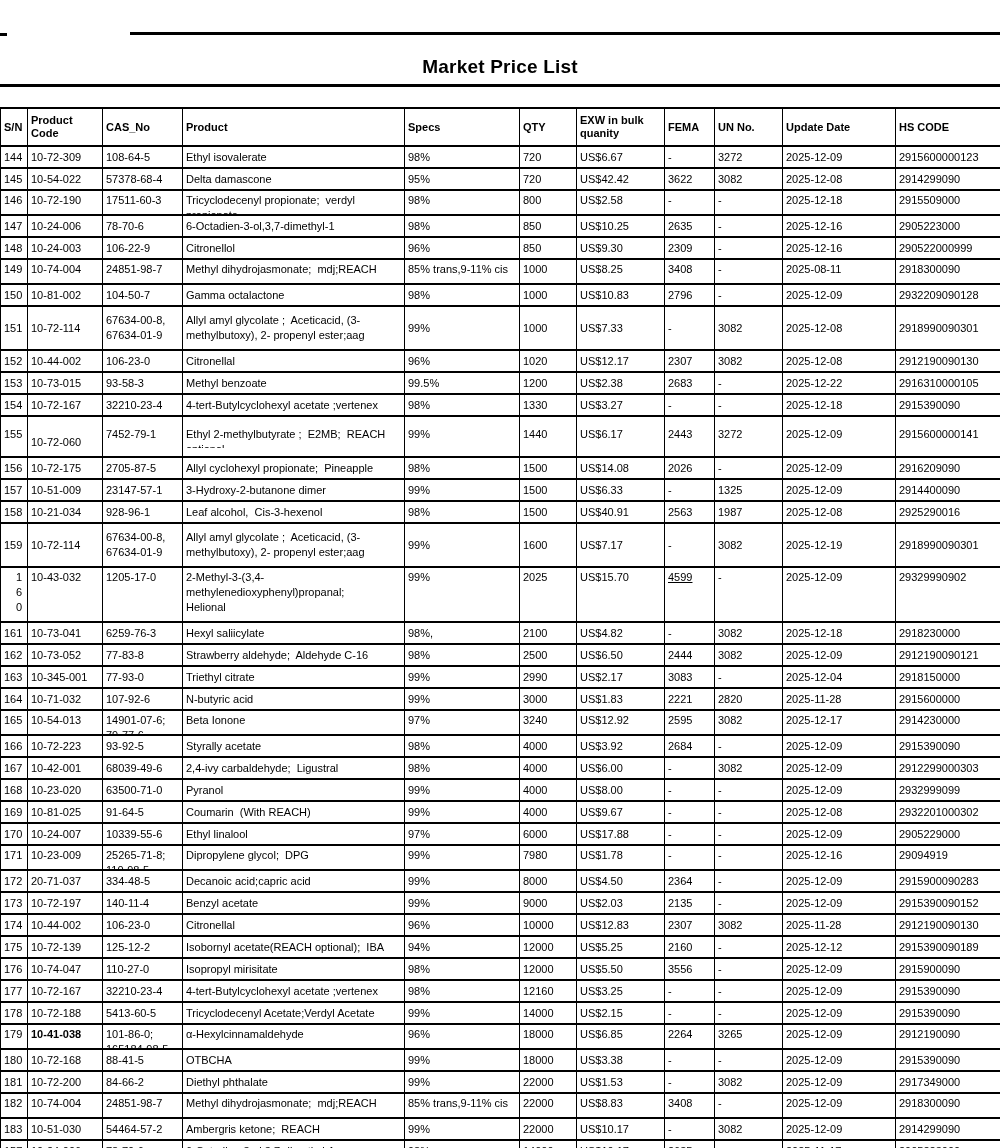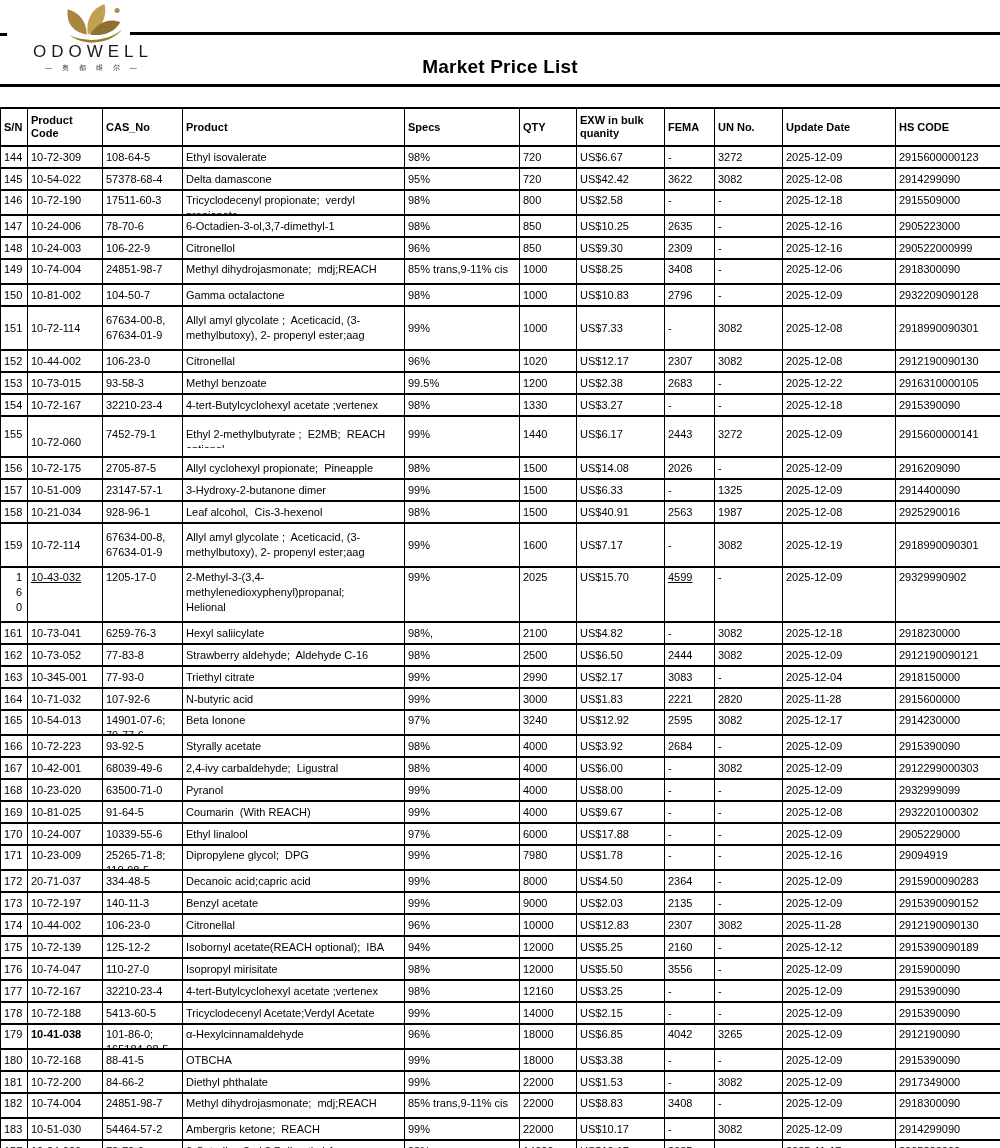--- a/index.html
+++ b/index.html
@@ -22,31 +22,20 @@
   td .clip{overflow:hidden;}
   tr{height:22px;}
   
   .foot{border:2px solid #000;border-top:none;height:39px;text-align:center;}
   .foot-l1{font-size:13px;font-weight:bold;padding-top:5px;}
 </style>
 </head>
 <body>
 
 <div class="hdr">
-  <div class="logo">
-    <svg width="78" height="42" viewBox="0 0 70 40" aria-hidden="true">
-      <path d="M29 31 C17 29 9 21 11 7 C22 10 29 19 29 31 Z" fill="#a9853f"></path>
-      <path d="M30 31 C28 17 34 6 46 2 C49 15 42 27 30 31 Z" fill="#c3a050"></path>
-      <path d="M32 31 C40 19 50 15 61 19 C56 29 44 33 32 31 Z" fill="#8f702f"></path>
-      <path d="M13 32 C30 39 50 37 63 26 C52 40 27 43 13 32 Z" fill="#9a7a35"></path>
-      <circle cx="58" cy="8" r="2.4" fill="#b08c42"></circle>
-    </svg>
-    <div class="brand">ODOWELL</div>
-    <div class="brand-cn">— 奥 都 维 尔 —</div>
-  </div>
   <div class="rule-tick"></div>
   <div class="rule-top"></div>
   <div class="title">Market Price List</div>
   <div class="rule-bottom"></div>
 </div>
 
 <table>
   <colgroup>
     <col style="width:27px">
       <col style="width:75px">
@@ -275,21 +264,21 @@
         <td>
           <div class="cell clip" style="height: 19px;">US$8.25</div>
         </td>
         <td>
           <div class="cell clip" style="height: 19px;">3408</div>
         </td>
         <td>
           <div class="cell clip" style="height: 19px;">-</div>
         </td>
         <td>
-          <div class="cell clip" style="height: 19px;">2025-12-06</div>
+          <div class="cell clip" style="height: 19px;">2025-08-11</div>
         </td>
         <td>
           <div class="cell clip" style="height: 19px;">2918300090</div>
         </td>
       </tr>
       <tr>
         <td>
           <div class="cell">150</div>
         </td>
         <td>
@@ -641,21 +630,21 @@
         </td>
         <td>
           <div class="cell">2918990090301</div>
         </td>
       </tr>
       <tr style="height: 52px;">
         <td>
           <div class="cell clip" style="height: 49px; margin-left: 12px;">160</div>
         </td>
         <td>
-          <div class="cell clip" style="height: 49px; text-decoration: underline;">10-43-032</div>
+          <div class="cell clip" style="height: 49px;">10-43-032</div>
         </td>
         <td>
           <div class="cell clip" style="height: 49px;">1205-17-0</div>
         </td>
         <td>
           <div class="cell clip" style="height: 49px;">2-Methyl-3-(3,4-
 methylenedioxyphenyl)propanal;
 Helional</div>
         </td>
         <td>
@@ -1103,21 +1092,21 @@
         </td>
       </tr>
       <tr>
         <td>
           <div class="cell">173</div>
         </td>
         <td>
           <div class="cell">10-72-197</div>
         </td>
         <td>
-          <div class="cell">140-11-3</div>
+          <div class="cell">140-11-4</div>
         </td>
         <td>
           <div class="cell">Benzyl acetate</div>
         </td>
         <td>
           <div class="cell">99%</div>
         </td>
         <td>
           <div class="cell">9000</div>
         </td>
@@ -1329,21 +1318,21 @@
         <td>
           <div class="cell clip" style="height: 19px;">96%</div>
         </td>
         <td>
           <div class="cell clip" style="height: 19px;">18000</div>
         </td>
         <td>
           <div class="cell clip" style="height: 19px;">US$6.85</div>
         </td>
         <td>
-          <div class="cell clip" style="height: 19px;">4042</div>
+          <div class="cell clip" style="height: 19px;">2264</div>
         </td>
         <td>
           <div class="cell clip" style="height: 19px;">3265</div>
         </td>
         <td>
           <div class="cell clip" style="height: 19px;">2025-12-09</div>
         </td>
         <td>
           <div class="cell clip" style="height: 19px;">2912190090</div>
         </td>

